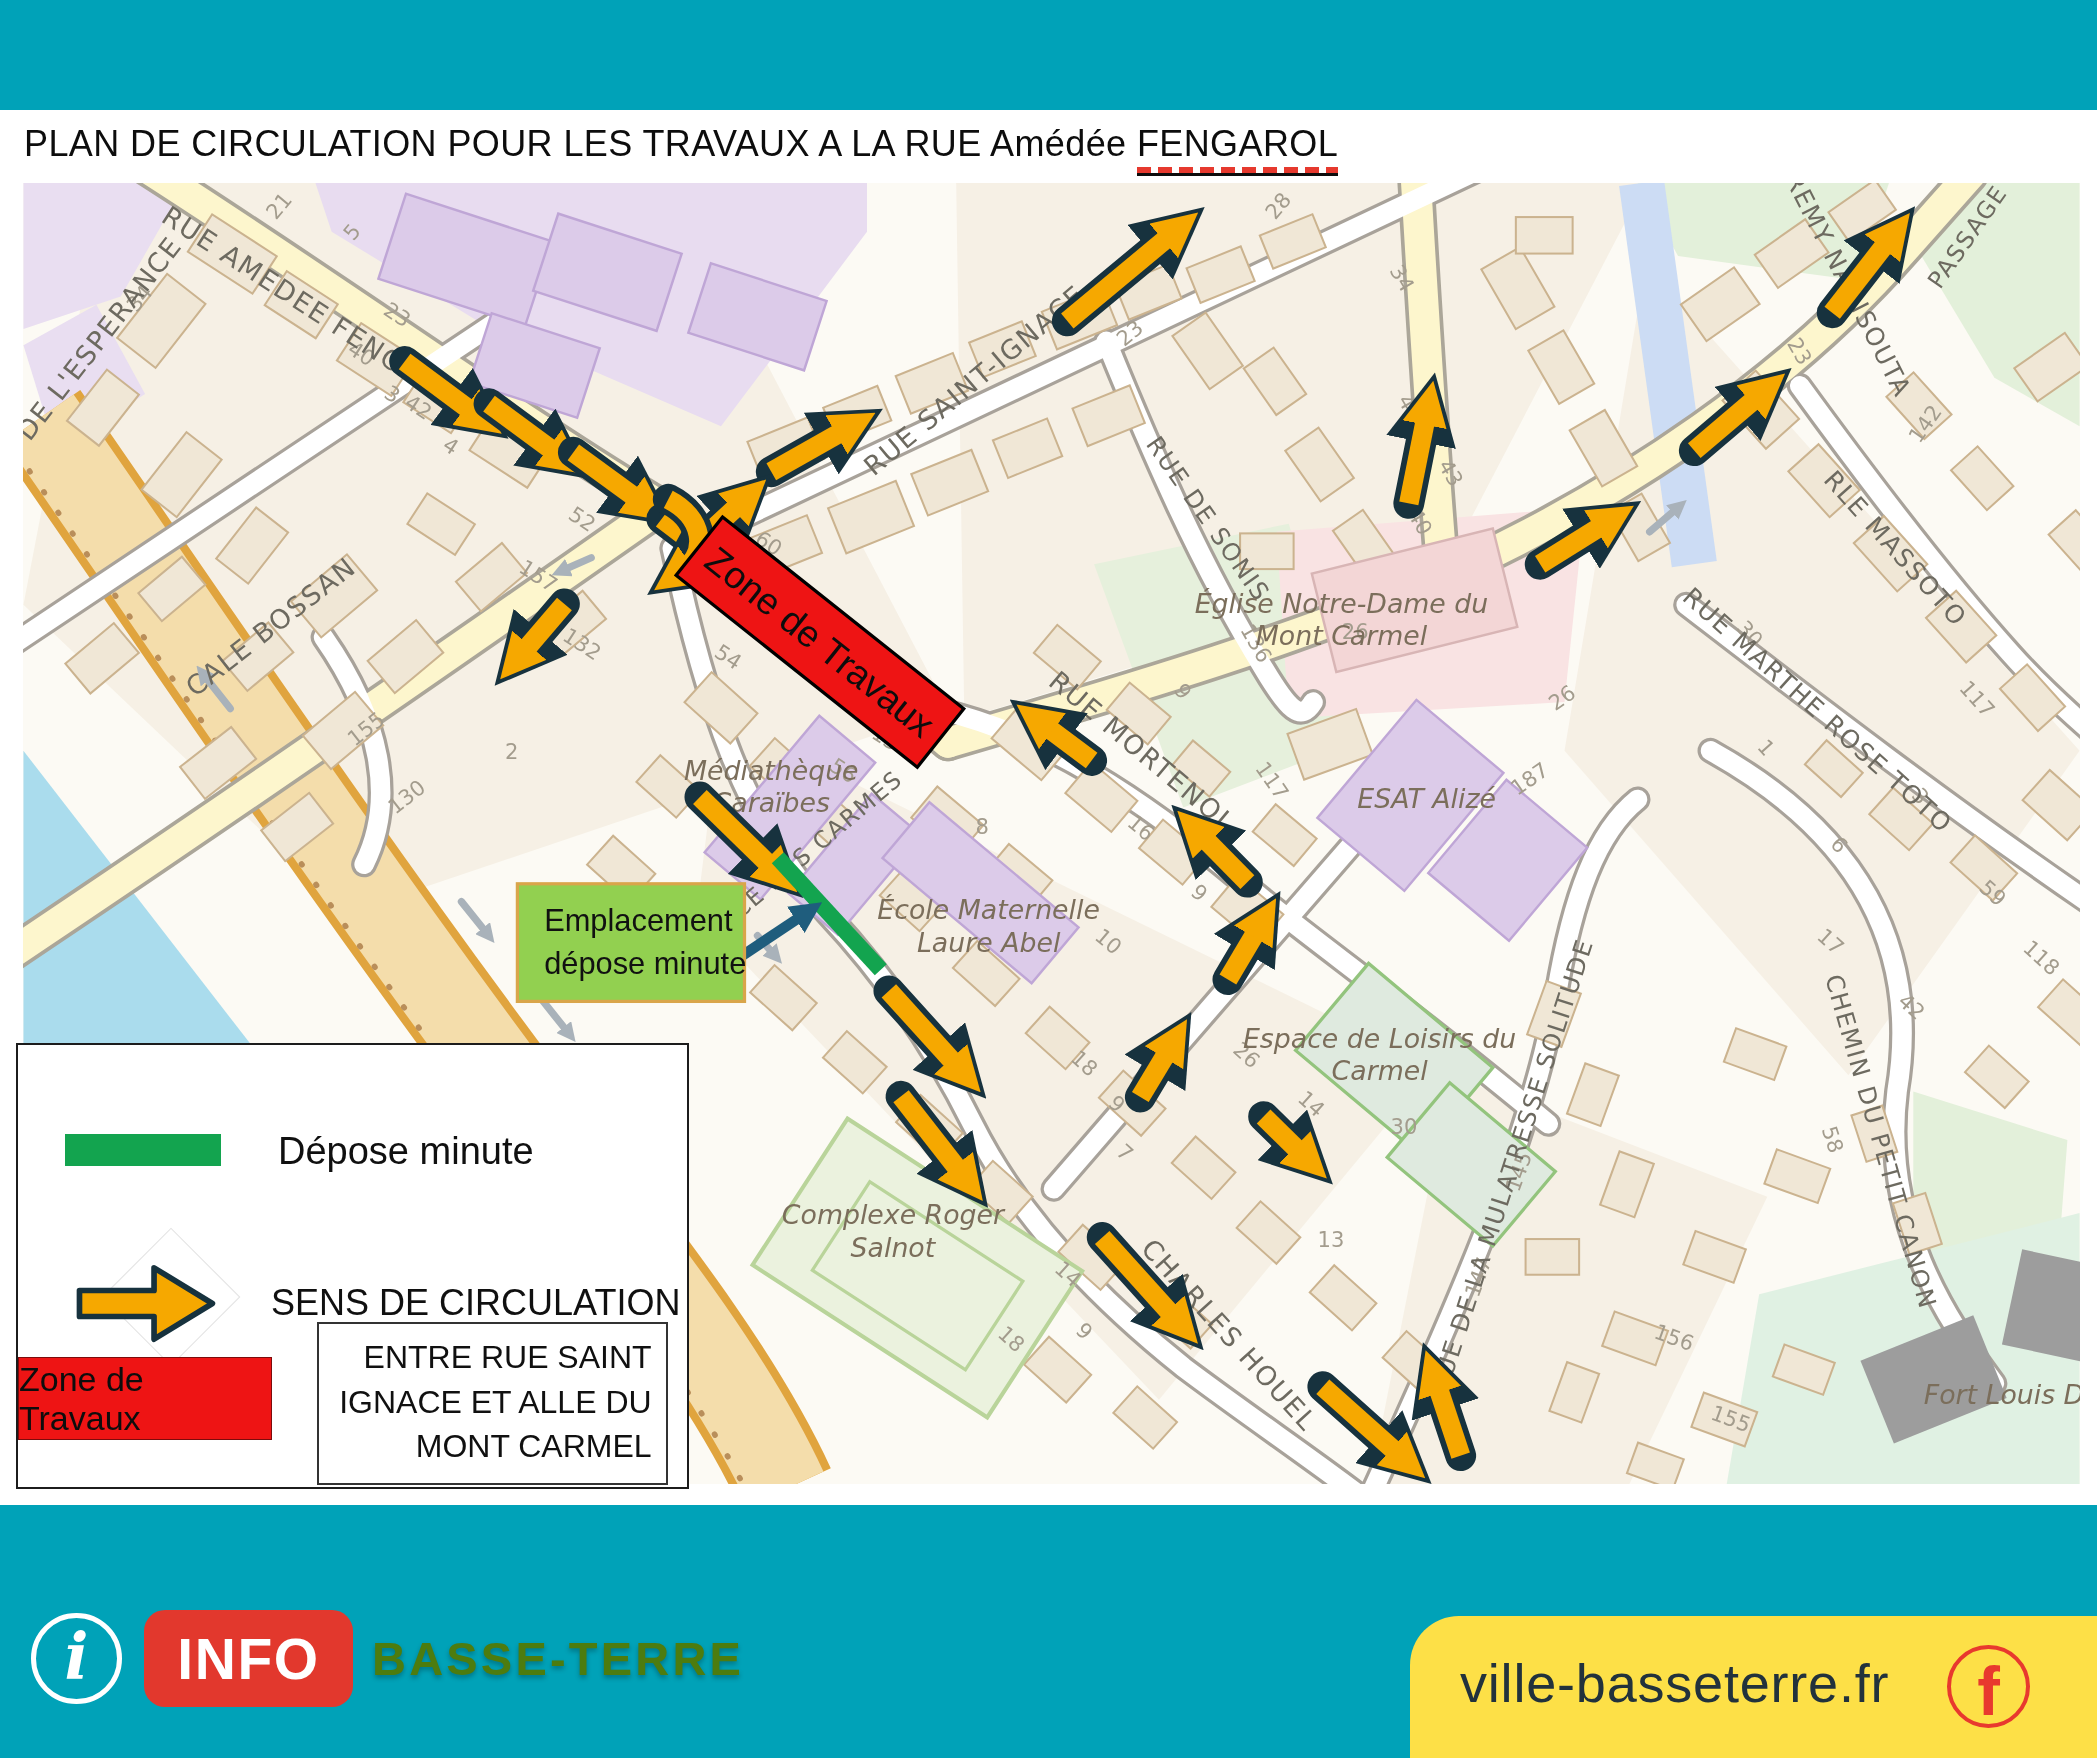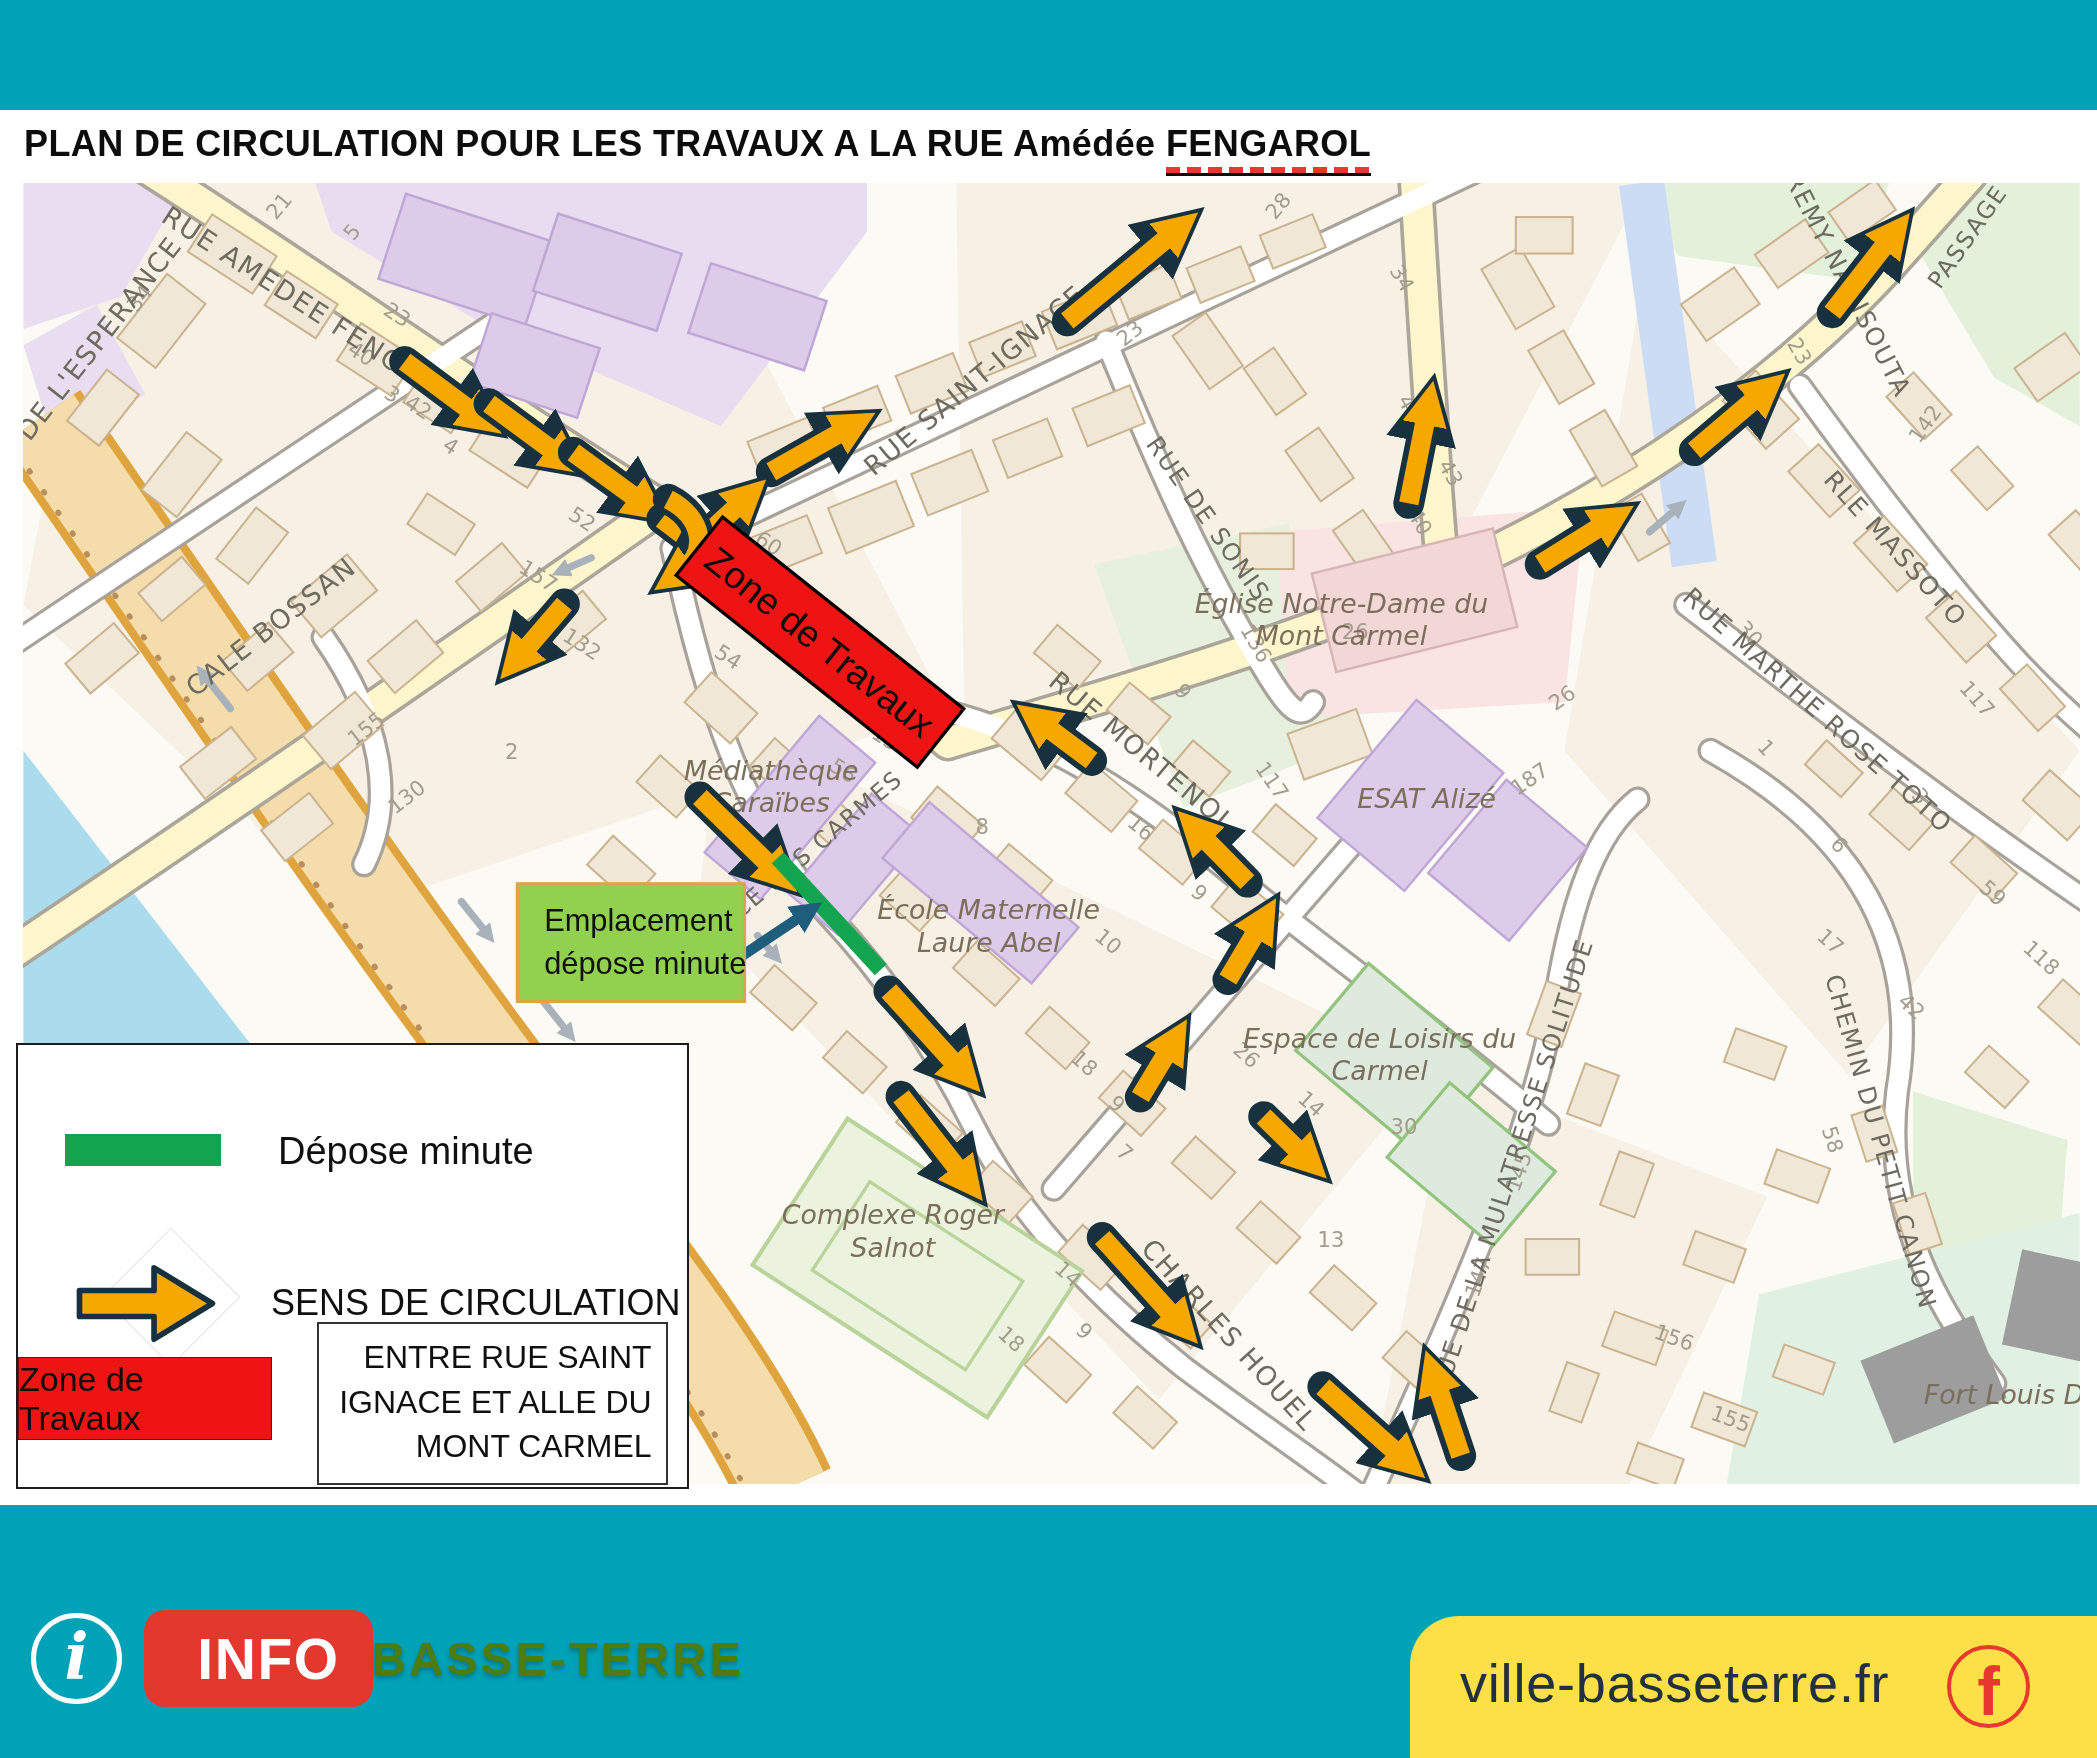--- a/index.html
+++ b/index.html
@@ -2,21 +2,21 @@
 <html style="font-size:13px"><head>
 <meta charset="utf-8">
 <style>
   html,body{margin:0;padding:0;background:#ffffff;}
   #page{position:relative;width:2097px;height:1758px;background:#ffffff;overflow:hidden;
         font-family:"Liberation Sans",sans-serif;}
   .band{position:absolute;left:0;width:100%;background:#00a2b8;}
   #band-top{top:0;height:110px;}
   #band-bottom{top:1505px;height:253px;}
   
-  #title{position:absolute;left:24px;top:123px;font-size:36px;font-weight:bold;color:#0d0d0d;
+  #title{position:absolute;left:24px;top:123px;font-size:36px;font-weight:normal;color:#0d0d0d;
          letter-spacing:0.4px;white-space:nowrap;}
   #title .uline{display:inline-block;border-bottom:3.2px solid #0d0d0d;line-height:1.05;}
   #title .uline::after{content:"";display:block;height:6.5px;margin-top:4px;
          background-image:repeating-linear-gradient(90deg,#e6392e 0 14px,transparent 14px 21px);}
   
   #map{position:absolute;left:23px;top:183px;width:2057px;height:1301px;background:#fcfaf4;}
   #map svg{display:block;}
   .st{fill:#6d6a60;letter-spacing:2px;font-family:"DejaVu Sans",sans-serif;}
   .hn{fill:#a39c8d;font-size:26px;font-family:"DejaVu Sans",sans-serif;}
   .poi{fill:#7b6e5b;font-style:italic;font-family:"DejaVu Sans",sans-serif;font-size:33px;}
@@ -36,21 +36,21 @@
                border:0.8px solid #7d0b0b;display:flex;align-items:center;justify-content:center;
                font-size:34px;color:#0d0d0d;}
   #entre-box{position:absolute;left:299px;top:277px;width:318px;height:136px;border:2.4px solid #333;
              background:#fff;padding:11.4px 14.6px;font-size:32px;line-height:1.38;color:#101010;text-align:right;}
   
   #info-circle{position:absolute;left:31px;top:1613px;width:91px;height:91px;border:5.7px solid #ffffff;
                border-radius:50%;color:#ffffff;display:flex;align-items:center;justify-content:center;
                font-family:"DejaVu Serif",serif;font-style:italic;font-size:63px;font-weight:bold;padding-bottom:4.9px;box-sizing:border-box;}
   #info-box{position:absolute;left:144px;top:1610px;width:209px;height:97px;background:#e2382d;
             border-radius:21px;display:flex;align-items:center;justify-content:center;
-            color:#ffffff;font-size:57px;font-weight:800;letter-spacing:1.6px;padding-left:20px;}
+            color:#ffffff;font-size:57px;font-weight:800;letter-spacing:1.6px;}
   #brand{position:absolute;left:372px;top:1631px;color:#4d7c0f;font-size:47px;font-weight:800;
          letter-spacing:3.2px;text-shadow:0 3.2px 4.9px rgba(0,0,0,.28);}
   #site-box{position:absolute;left:1410px;top:1616px;width:767px;height:142px;background:#fde047;
             border-radius:49px 0 0 0;}
   #site-url{position:absolute;left:50px;top:36px;color:#22323c;font-size:54px;letter-spacing:0.8px;}
   #fb-circle{position:absolute;left:537px;top:29px;width:83px;height:83px;border:4.9px solid #e8392e;
              border-radius:50%;box-sizing:border-box;display:flex;align-items:flex-end;justify-content:center;
              overflow:hidden;color:#e8392e;font-size:68px;font-weight:800;line-height:0.95;
              font-family:"Liberation Sans",sans-serif;}
 </style>

